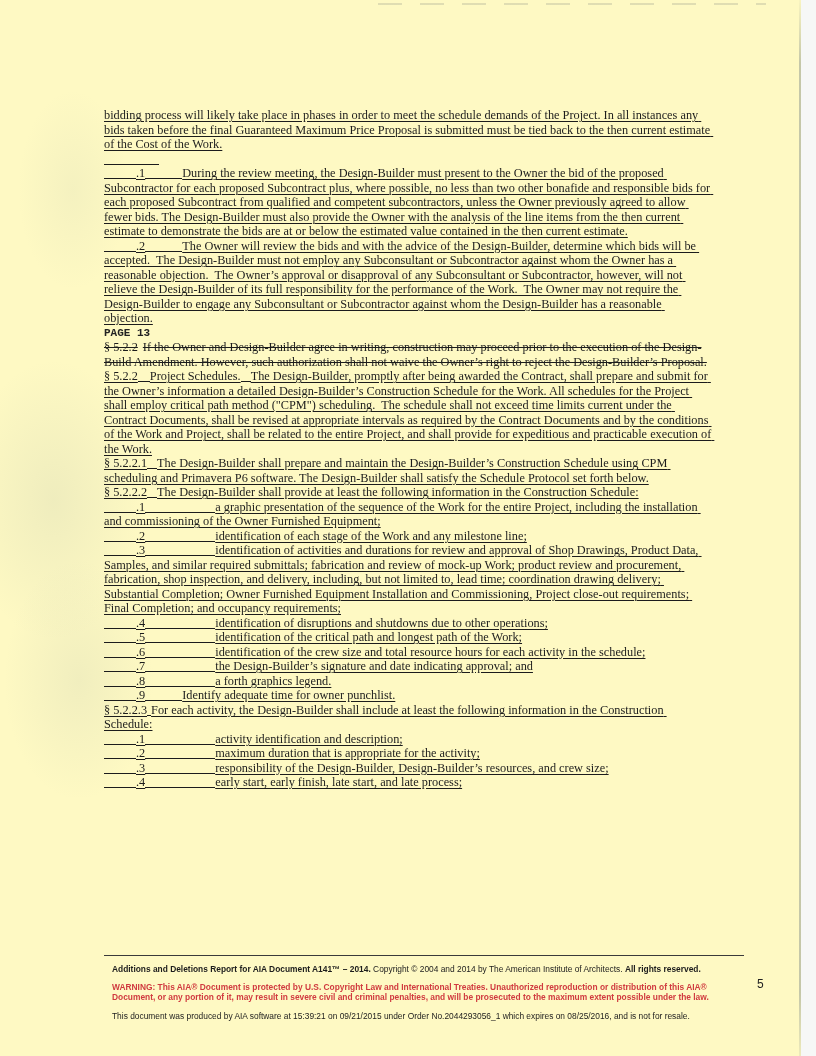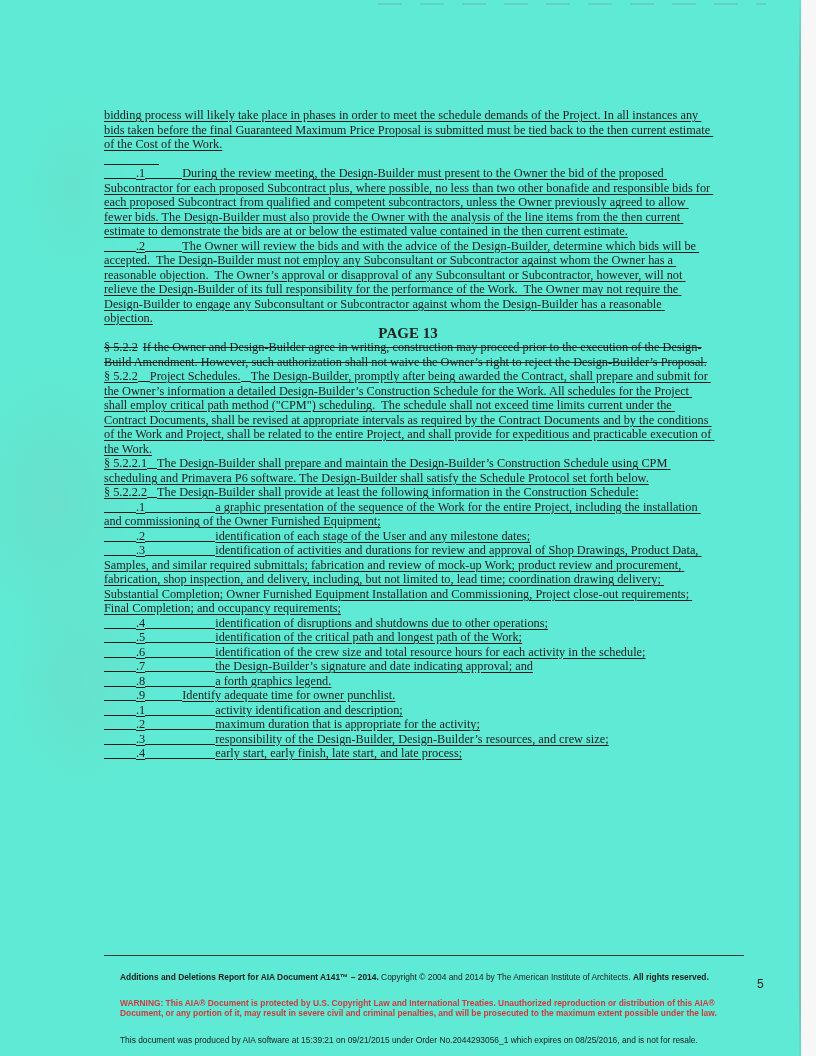--- a/index.html
+++ b/index.html
@@ -1,20 +1,20 @@
 <!DOCTYPE html>
 <html><head>
 <meta charset="utf-8">
 <style>
   html, body { margin:0; padding:0; }
   body {
     width:816px; height:1056px; position:relative; overflow:hidden;
     background:#ffffff; font-family:"Liberation Serif", serif; color:#1c1c1c;
   }
-  .page { position:absolute; inset:0; background:#5eead4; }
+  .page { position:absolute; inset:0; background:#fef9c3; }
 
   
   .edge-line { position:absolute; top:0; bottom:0; left:799px; width:2px;
     background:linear-gradient(180deg, rgba(140,150,142,0.05), rgba(140,150,142,0.5) 6%, rgba(140,150,142,0.5) 94%, rgba(140,150,142,0.15)); }
   .edge-shade { position:absolute; top:0; bottom:0; left:801px; right:0; background:#f6f7f6; }
   .top-artifact { position:absolute; top:3px; left:378px; width:388px; height:2px; opacity:.45;
     background:repeating-linear-gradient(90deg, rgba(120,126,120,0.5) 0 24px, transparent 24px 42px); }
   .wm { position:absolute; border-radius:50%; pointer-events:none; }
   .wm1 { left:-36px; top:360px; width:180px; height:280px;
     background:radial-gradient(closest-side, rgba(160,172,160,0.16), rgba(160,172,160,0)); }
@@ -35,27 +35,27 @@
   .t1  { width:32px; }   
   .t2  { width:70px; }   
   .t2s { width:37px; }   
   .t55 { width:55px; }   
   .g12 { width:12px; } .g10 { width:10px; } .g4 { width:4px; }
   .gp  { display:inline-block; width:5px; }
   .u-blank { height:14.5px; }
   .mt1  { margin-top:14.5px; }
   .mt15 { margin-top:18px; }
   .mt2  { margin-top:26px; }
-  .h-page { font-family:Liberation Serif, serif; font-weight:bold; font-size:15px; color:#222;text-align:center; }
+  .h-page { font-family:Liberation Mono, monospace; font-weight:bold; font-size:11px; color:#222; }
 
   
   .footer { position:absolute; left:104px; top:955px; width:640px;
     font-family:"Liberation Sans", sans-serif; font-size:8.4px; line-height:10.2px; color:#1c1c1c; }
   .rule { border-top:1.3px solid #3a3a3a; margin-bottom:3px; }
-  .footer p { margin:16px; }
+  .footer p { margin:8px; }
   .fb { font-weight:bold; }
   .red { color:#d03a3f; }
   .notes { display:flex; justify-content:flex-end; width:653px;margin-top:34px; }
   .pagenum { position:absolute; left:757px; top:977px; font-family:"Liberation Sans", sans-serif;
     font-size:12px; color:#222; }
 </style>
 </head>
 <body>
 
 <div class="page">
@@ -80,29 +80,30 @@
 
     <p class="strike mt15"><span class="b">§ 5.2.2</span><span class="gp"></span><span>If the Owner and Design-Builder agree in writing, construction may proceed prior to the execution of the Design-Build Amendment. However, such authorization shall not waive the Owner’s right to reject the Design-Builder’s Proposal.</span></p>
 
     <p class="u mt2"><span class="b">§ 5.2.2</span><span class="tab g12"></span><span class="b">Project Schedules.</span><span class="tab g10"></span><span>The Design-Builder, promptly after being awarded the Contract, shall prepare and submit for the Owner’s information a detailed Design-Builder’s Construction Schedule for the Work. All schedules for the Project shall employ critical path method ("CPM") scheduling.  The schedule shall not exceed time limits current under the Contract Documents, shall be revised at appropriate intervals as required by the Contract Documents and by the conditions of the Work and Project, shall be related to the entire Project, and shall provide for expeditious and practicable execution of the Work.</span></p>
 
     <p class="u mt1"><span class="b">§ 5.2.2.1</span><span class="tab g10"></span><span>The Design-Builder shall prepare and maintain the Design-Builder’s Construction Schedule using CPM scheduling and Primavera P6 software. The Design-Builder shall satisfy the Schedule Protocol set forth below.</span></p>
 
     <p class="u mt1"><span class="b">§ 5.2.2.2</span><span class="tab g10"></span><span>The Design-Builder shall provide at least the following information in the Construction Schedule:</span></p>
 
     <p class="u"><span class="tab t1"></span><span>.1</span><span class="tab t2"></span><span>a graphic presentation of the sequence of the Work for the entire Project, including the installation and commissioning of the Owner Furnished Equipment;</span></p>
-    <p class="u"><span class="tab t1"></span><span>.2</span><span class="tab t2"></span><span>identification of each stage of the User and any milestone dates;</span></p>
+    <p class="u"><span class="tab t1"></span><span>.2</span><span class="tab t2"></span><span>identification of each stage of the Work and any milestone line;</span></p>
     <p class="u"><span class="tab t1"></span><span>.3</span><span class="tab t2"></span><span>identification of activities and durations for review and approval of Shop Drawings, Product Data, Samples, and similar required submittals; fabrication and review of mock-up Work; product review and procurement, fabrication, shop inspection, and delivery, including, but not limited to, lead time; coordination drawing delivery; Substantial Completion; Owner Furnished Equipment Installation and Commissioning, Project close-out requirements; Final Completion; and occupancy requirements;</span></p>
     <p class="u"><span class="tab t1"></span><span>.4</span><span class="tab t2"></span><span>identification of disruptions and shutdowns due to other operations;</span></p>
     <p class="u"><span class="tab t1"></span><span>.5</span><span class="tab t2"></span><span>identification of the critical path and longest path of the Work;</span></p>
     <p class="u"><span class="tab t1"></span><span>.6</span><span class="tab t2"></span><span>identification of the crew size and total resource hours for each activity in the schedule;</span></p>
     <p class="u"><span class="tab t1"></span><span>.7</span><span class="tab t2"></span><span>the Design-Builder’s signature and date indicating approval; and</span></p>
     <p class="u"><span class="tab t1"></span><span>.8</span><span class="tab t2"></span><span>a forth graphics legend.</span></p>
     <p class="u"><span class="tab t1"></span><span>.9</span><span class="tab t2s"></span><span>Identify adequate time for owner punchlist.</span></p>
 
+    <p class="u mt1"><span class="b">§ 5.2.2.3</span><span class="tab g4"></span><span>For each activity, the Design-Builder shall include at least the following information in the Construction Schedule:</span></p>
 
     <p class="u"><span class="tab t1"></span><span>.1</span><span class="tab t2"></span><span>activity identification and description;</span></p>
     <p class="u"><span class="tab t1"></span><span>.2</span><span class="tab t2"></span><span>maximum duration that is appropriate for the activity;</span></p>
     <p class="u"><span class="tab t1"></span><span>.3</span><span class="tab t2"></span><span>responsibility of the Design-Builder, Design-Builder’s resources, and crew size;</span></p>
     <p class="u"><span class="tab t1"></span><span>.4</span><span class="tab t2"></span><span>early start, early finish, late start, and late process;</span></p>
 
   </main>
 
   <footer class="footer">
     <div class="rule"></div>

